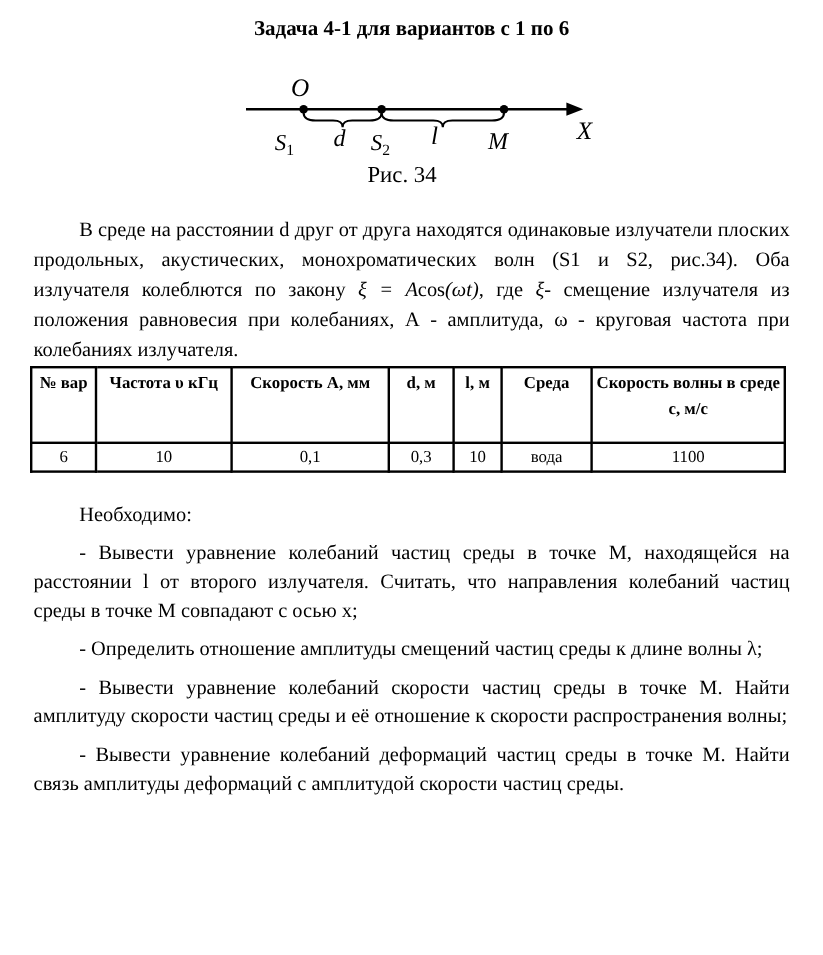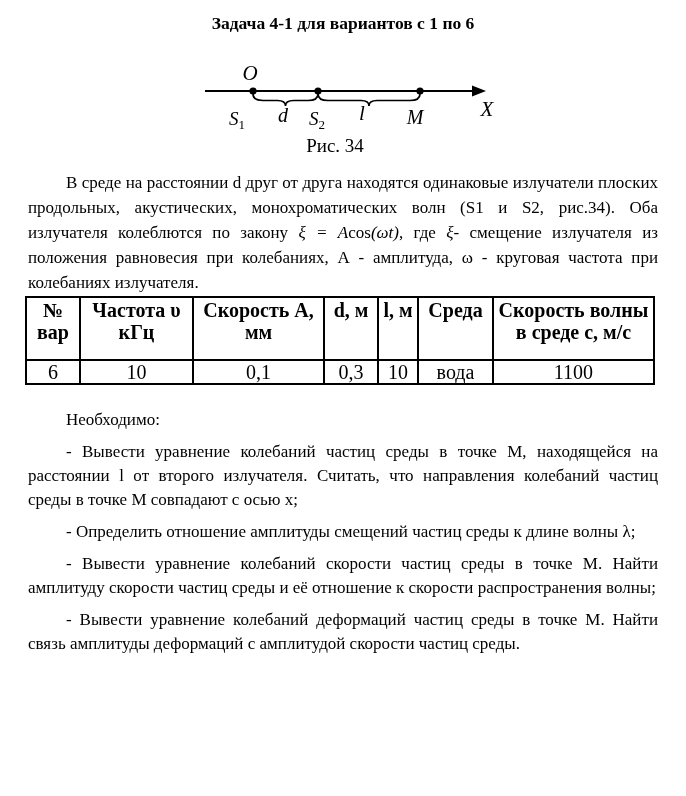--- a/index.html
+++ b/index.html
@@ -26,34 +26,34 @@
     font-family: "Liberation Serif", serif;
     fill: #000;
   }
 
   .body-p {
     font-size: 17px;
     line-height: 25px;
     text-align: justify;
     text-indent: 38px;
   }
-  .p-intro { margin-top: 14px; }
+  .p-intro { margin-top: 23px; }
   .p-table-intro { margin-top: 15px; }
   .it { font-style: italic; }
 
   table.vars {
     margin-top: 1px;
     margin-left: -3px;
     border-collapse: collapse;
     table-layout: fixed;
   }
   table.vars th, table.vars td {
     border: 2px solid #000;
     text-align: center;
-    font-size: 20px;
+    font-size: 14px;
     padding: 0 3px;
     overflow: hidden;
   }
   table.vars th {
     font-weight: bold;
     vertical-align: top;
     height: 63px;
     line-height: 21.5px;
     padding-top: 2px;
   }

